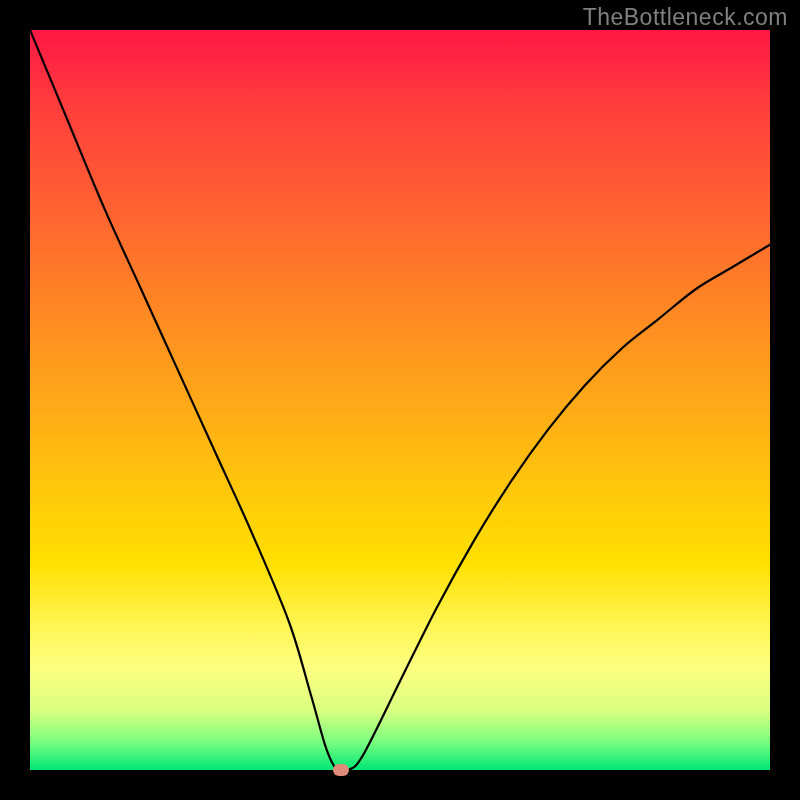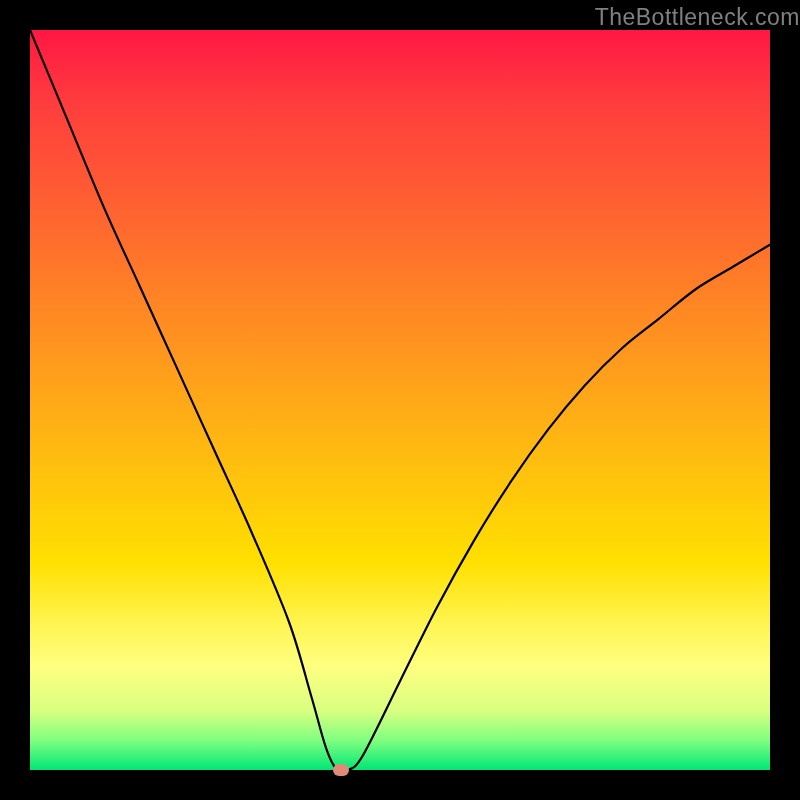--- a/index.html
+++ b/index.html
@@ -51,21 +51,21 @@
   .minpoint {
     position: absolute;
     width: 16px;
     height: 12px;
     background: #e08a7a;
     border-radius: 6px;
     transform: translate(-50%, -50%);
   }
   .watermark {
     position: absolute;
-    right: 0;
+    right: 12px;
     top: 4px;
     color: #808080;
     font-size: 23px;
     font-weight: 500;
     letter-spacing: 0.5px;
     user-select: none;
     font-family: Arial, Helvetica, sans-serif;
   }
 </style>
 </head>

